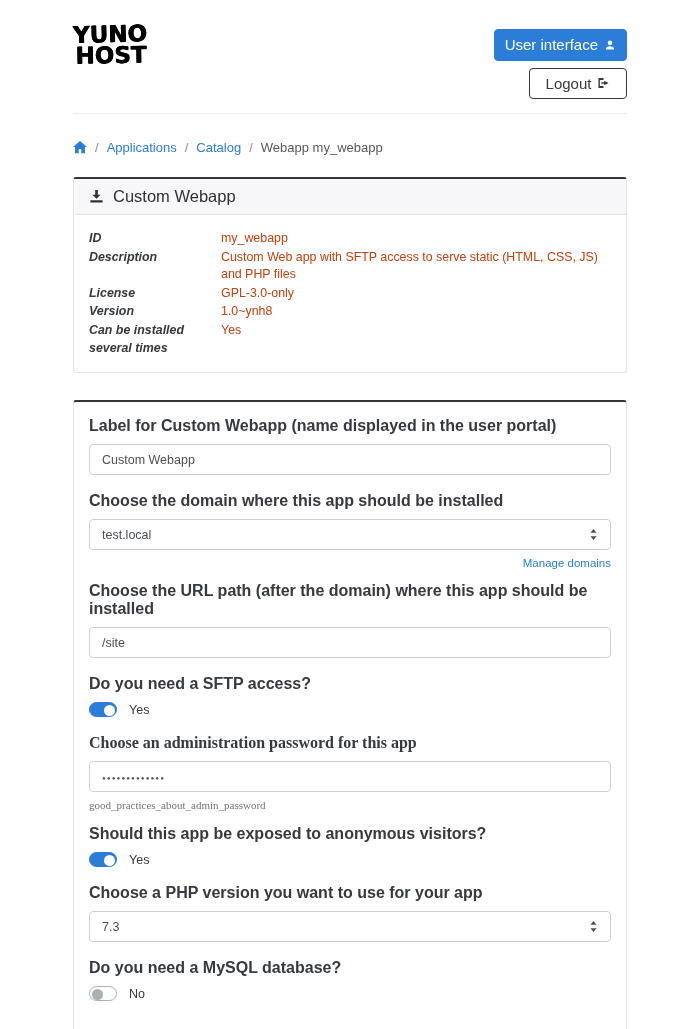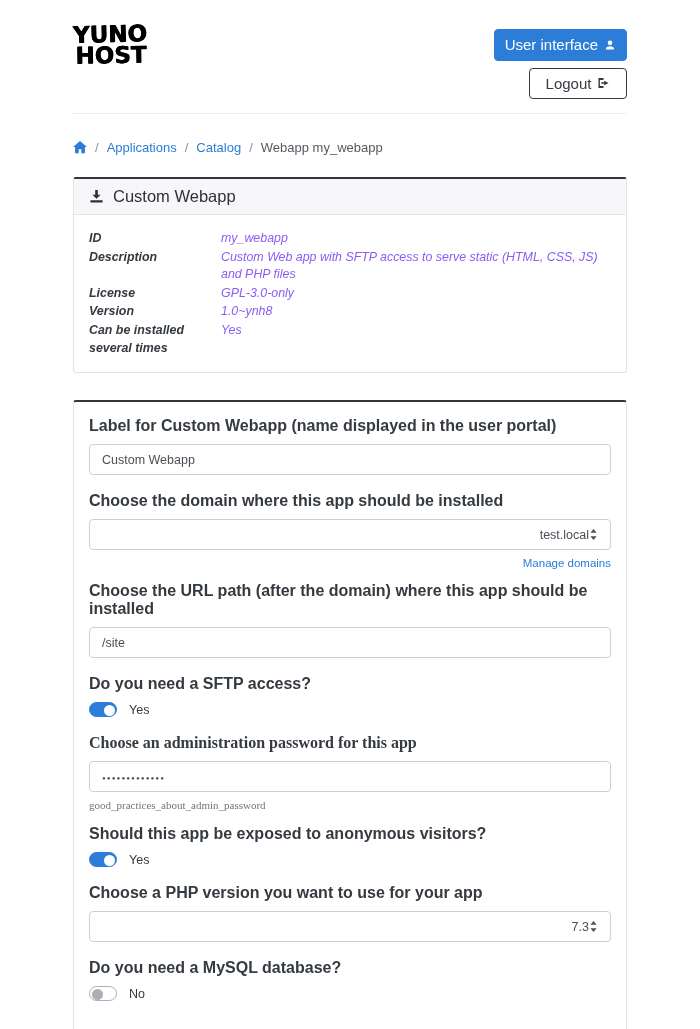--- a/index.html
+++ b/index.html
@@ -38,33 +38,33 @@
   
   .card { border:1px solid #e4e4e7; border-top:2px solid #35353f; border-radius:3px; margin-bottom:27px; background:#fff; }
   .card-header { background:#f7f7f9; border-bottom:1px solid #e4e4e7; padding:8px 15px;
                  display:flex; align-items:center; gap:9px; font-size:16.5px; color:#2e3138; }
   .card-header .hicon { display:inline-flex; align-items:center; color:#2e3138; }
   .card-body { padding:15px; }
 
   
   .dl { display:grid; grid-template-columns:132px 1fr; row-gap:1px; font-size:12.4px; line-height:1.42; }
   .dl dt { font-weight:bold; color:#343a40; padding-right:6px;font-style:italic; }
-  .dl dd { color:#8b5cf6;font-style:italic; }
+  .dl dd { color:#c2410c; }
 
   
   .form { padding:15px 15px 22px; }
   .form-group { margin-bottom:17px; }
   .form-group:last-child { margin-bottom:8px; }
   .form-label { display:block; font-weight:bold; font-size:16px; color:#343a40; margin-bottom:9px; }
   .form-control {
     display:block; width:100%; height:31px; padding:5px 12px; font-size:12.5px;
     color:#495057; background:#fff; border:1px solid #ccd0d5; border-radius:4px;
     font-family:inherit; outline:none;
   }
-  .select { display:flex; align-items:center; justify-content:flex-end; cursor:pointer; }
+  .select { display:flex; align-items:center; justify-content:space-between; cursor:pointer; }
   .select .chev { display:inline-flex; color:#495057; }
   .form-help { font-size:11px; color:#6c757d; margin-top:7px; }
   .after-link { display:block; text-align:right; font-size:11.5px; color:#2b7dd8; text-decoration:none; margin-top:7px; }
 
   
   .switch-row { display:flex; align-items:center; gap:12px; font-size:12.5px; color:#343a40; margin-top:4px; }
   .switch { position:relative; width:28px; height:15px; border-radius:8px; display:inline-block; cursor:pointer; }
   .switch.on { background:#2b7dd8; border:1px solid #2b7dd8; }
   .switch.on .knob { position:absolute; right:1.5px; top:1.5px; width:11px; height:11px; border-radius:50%; background:#fff; }
   .switch.off { background:#fff; border:1px solid #aab0b6; }

